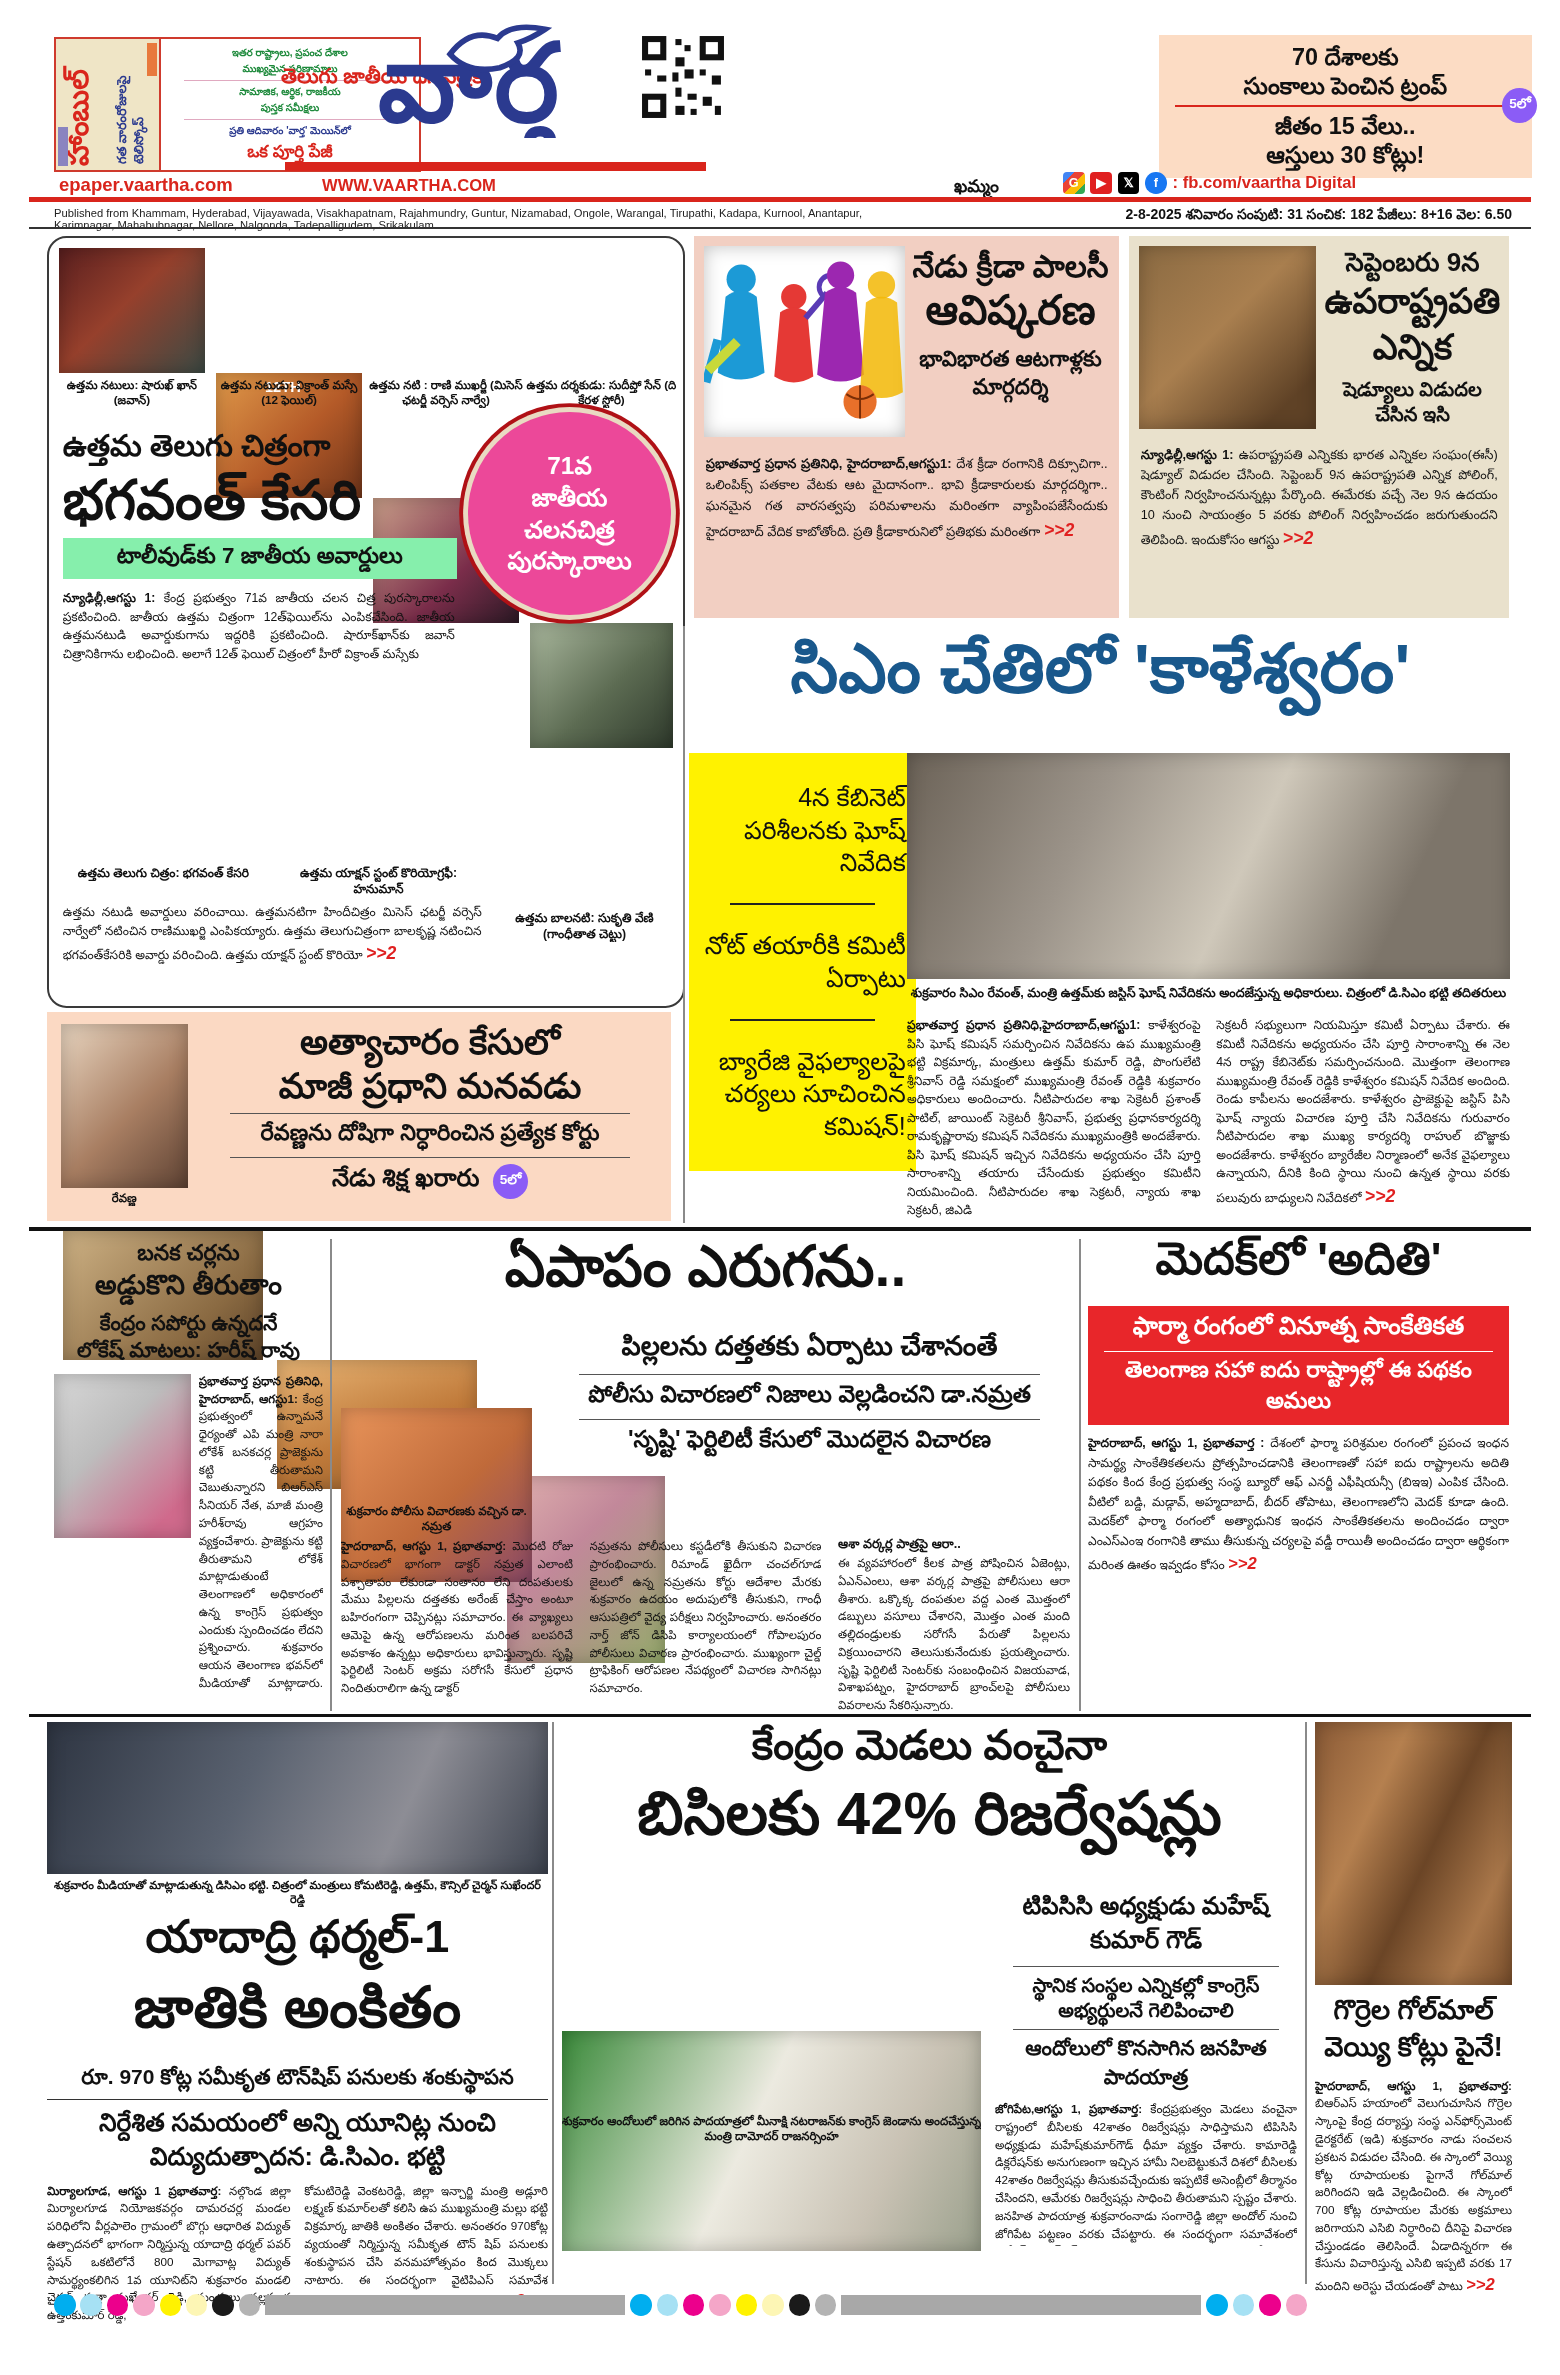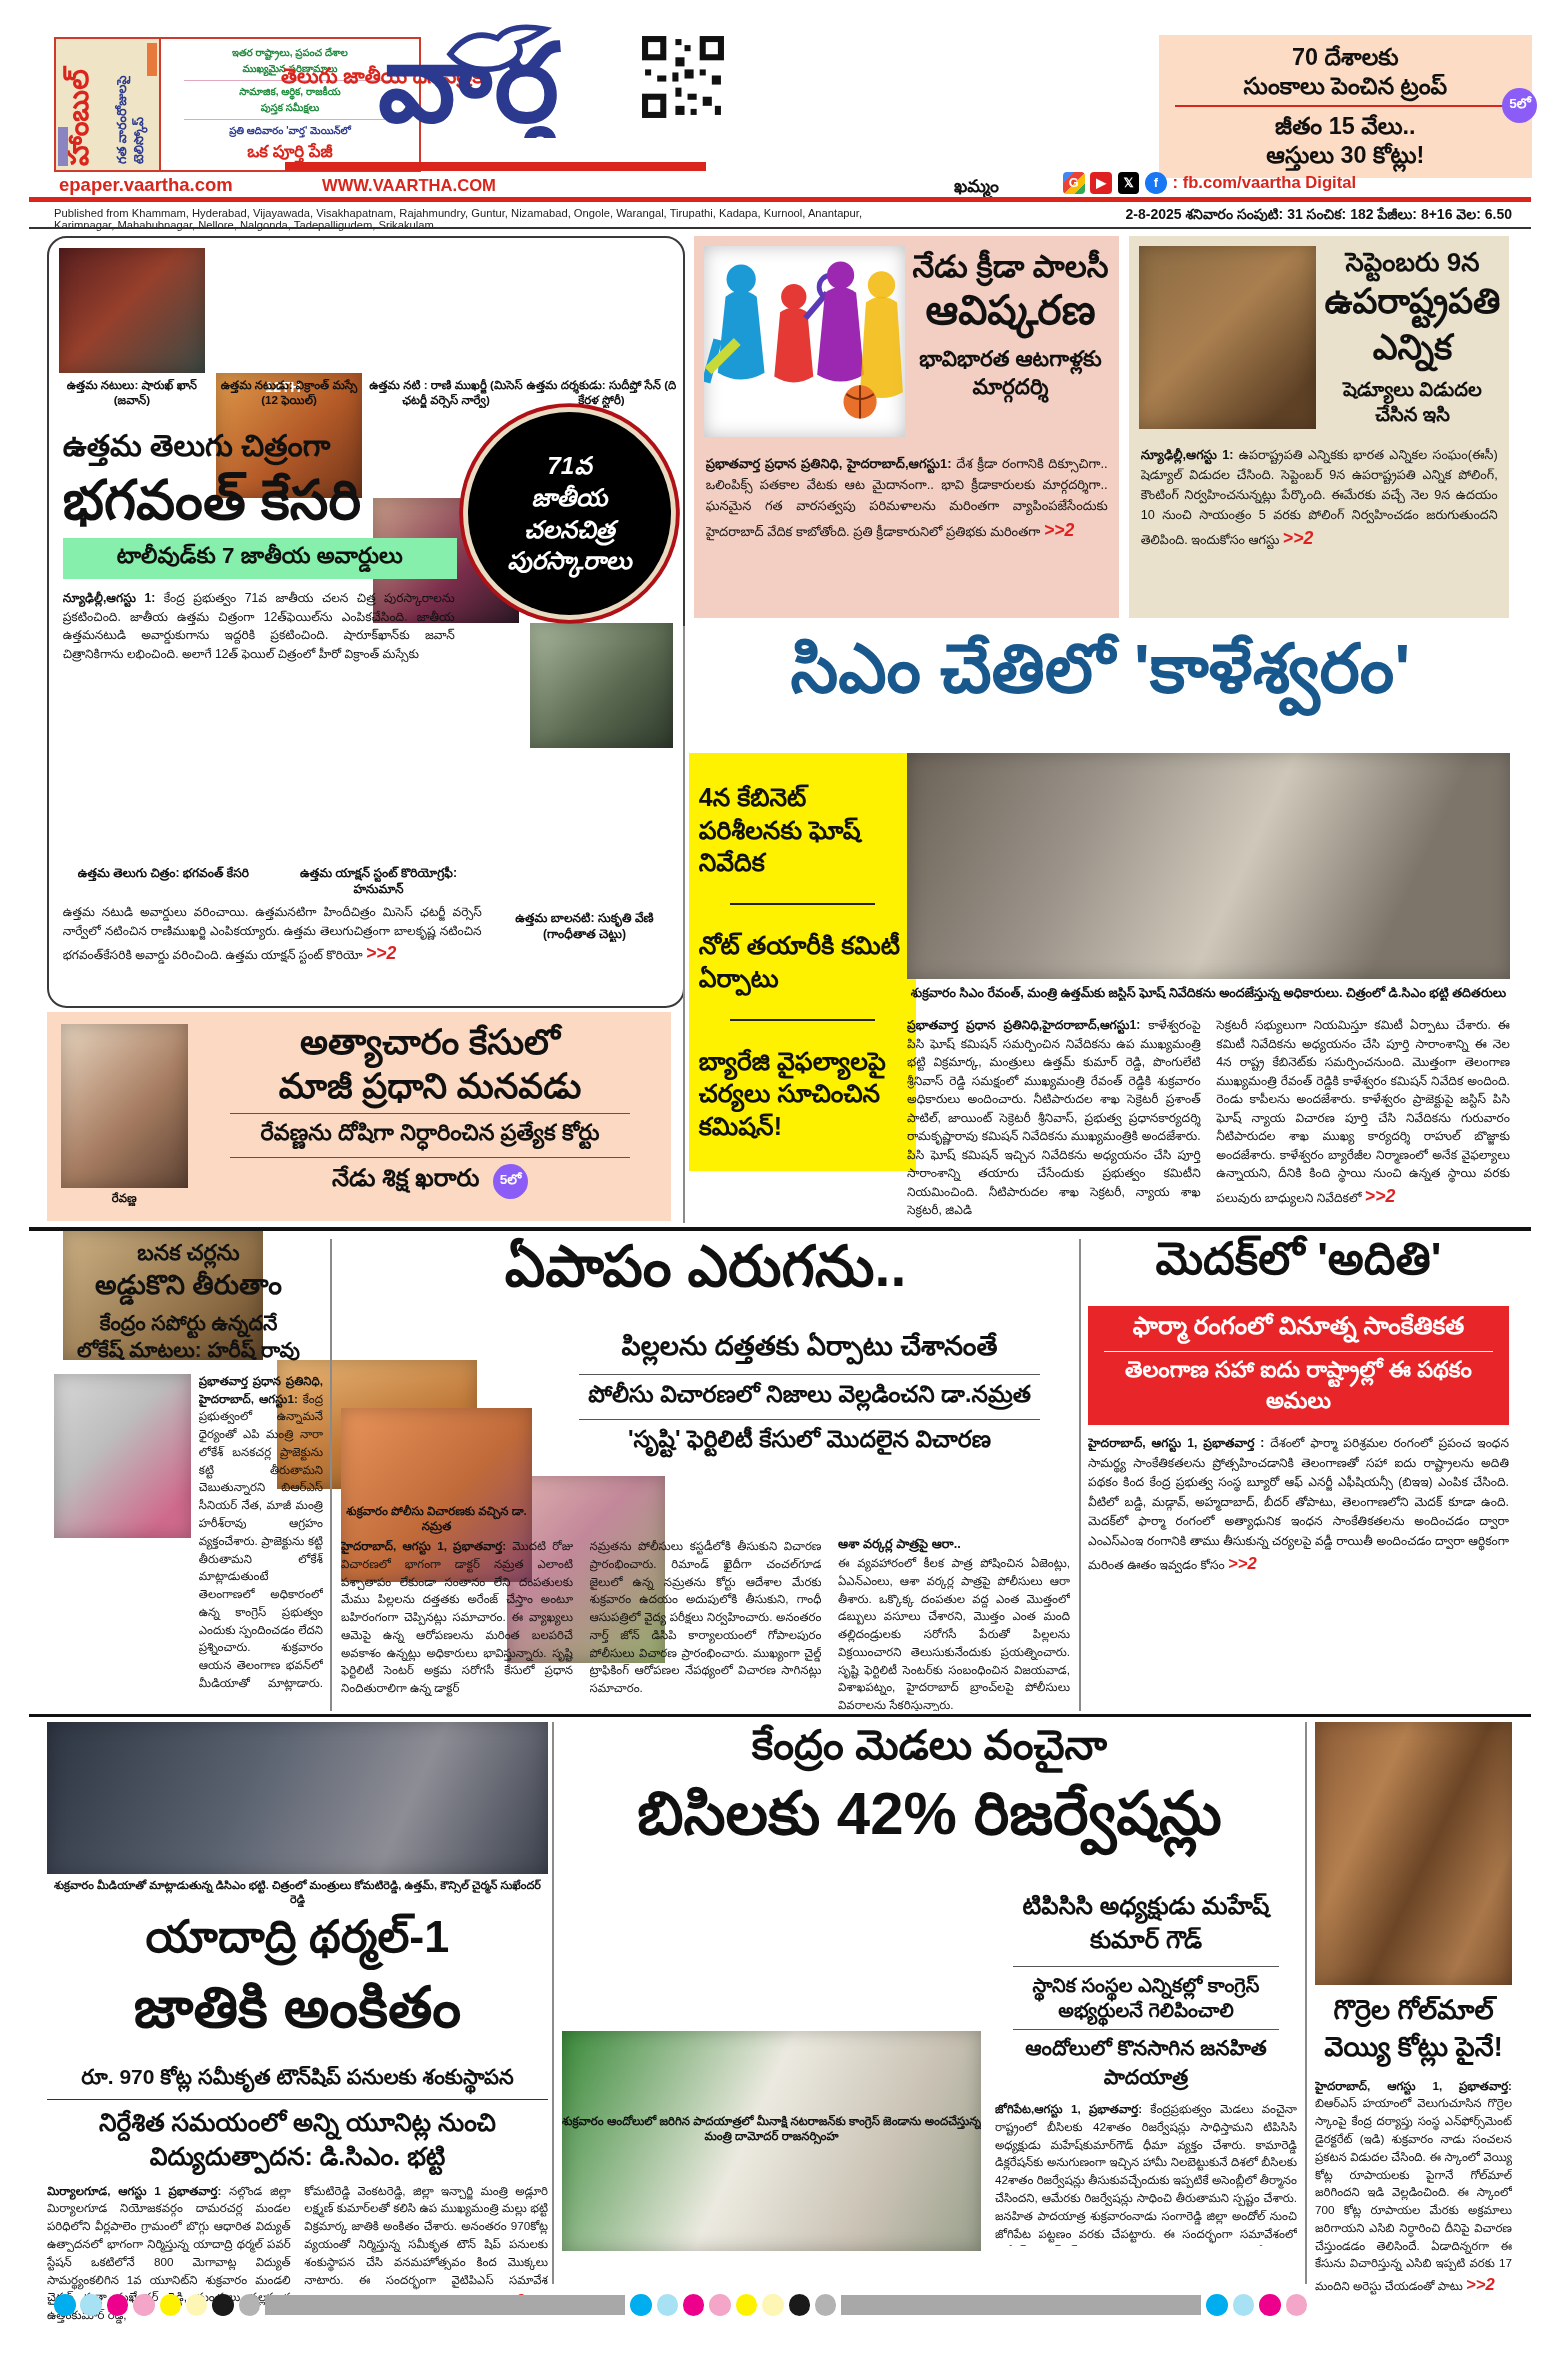--- a/index.html
+++ b/index.html
@@ -32,29 +32,29 @@
   .ad-div{border:none;border-top:1px solid #e0a9c0;margin:1px 17.6px;}
   .logo-txt{font-weight:900;color:#2b3a8f;font-size:109px;line-height:1.0;letter-spacing:2px;}
   .trumpbox{background:#fcdcc4;display:flex;flex-direction:column;justify-content:center;padding:5.9px 9.8px;}
   .trump-line{font-weight:800;font-size:23.4px;text-align:center;line-height:1.22;}
   .trump-rule{position:relative;border:none;border-top:2.9px solid #d9251c;margin:4.9px 5.9px;overflow:visible;}
   .soc{display:flex;align-items:center;gap:5.9px;}
   .icon{width:21.5px;height:21.5px;border-radius:3.9px;display:inline-flex;align-items:center;justify-content:center;
         font-weight:bold;color:#fff;font-size:12.7px;flex:0 0 auto;}
   
   .filmbox{border:2.4px solid #3a3a3a;border-radius:19.5px;background:#fff;}
-  .award-circle{border-radius:50%;background:#000000;color:#fff;display:flex;flex-direction:column;
-        align-items:center;justify-content:center;box-shadow:0 0 0 4.9px #e9dac2,0 0 0 8.8px #b01116;font-style:italic;}
+  .award-circle{border-radius:50%;background:#ec4899;color:#fff;display:flex;flex-direction:column;
+        align-items:center;justify-content:center;box-shadow:0 0 0 4.9px #e9dac2,0 0 0 8.8px #b01116;}
   .award-circle div{font-weight:800;font-size:24.4px;line-height:1.3;}
   .strip{background:#86efac;font-weight:800;font-size:22.4px;display:flex;align-items:center;justify-content:center;}
   .pbox-sports{background:#f2cfc2;}
   .pbox-vp{background:#e9e1cc;}
   .pbox-peach{background:#fbd9c3;}
   .yellowbox{background:#fff200;display:flex;flex-direction:column;justify-content:space-evenly;padding:7.8px 9.8px;}
-  .ybl{font-weight:700;font-size:25px;text-align:left;line-height:1.3;}
+  .ybl{font-weight:400;font-size:25px;text-align:right;line-height:1.3;}
   .ydiv{border:none;border-top:2px solid #222;width:70%;margin:3.9px auto;}
   .redbox{background:#e8262a;color:#fff;display:flex;flex-direction:column;justify-content:center;padding:5.9px 7.8px;}
   
   .p-srk{background:linear-gradient(135deg,#5a1f1f,#96402c 45%,#3c4a44);}
   .p-12th{background:linear-gradient(135deg,#e09a4a,#b45a28 55%,#70351a);}
   .p-rani{background:linear-gradient(135deg,#caa08a,#7a2d4a 60%,#2d1a26);}
   .p-sudipto{background:linear-gradient(135deg,#aab89e,#5c6b52 55%,#2f3a2c);}
   .p-parl{background:linear-gradient(135deg,#8a6a42,#a97f4f 45%,#5f4226 85%);}
   .p-bk{background:linear-gradient(135deg,#cdb184,#8a6a42 70%,#5e4429);}
   .p-han{background:linear-gradient(160deg,#e8b575,#c07a3a 55%,#8a5a2a);}

